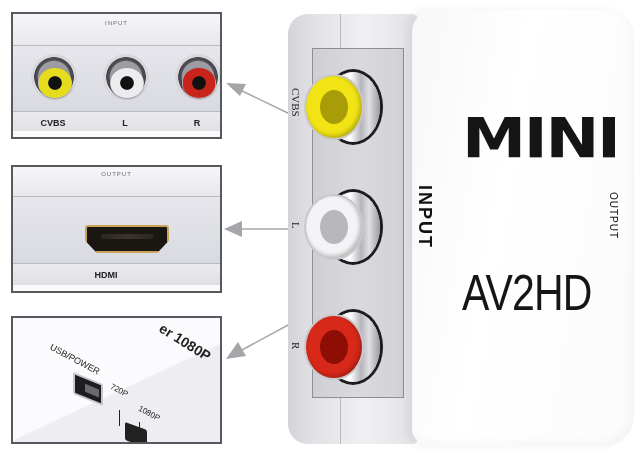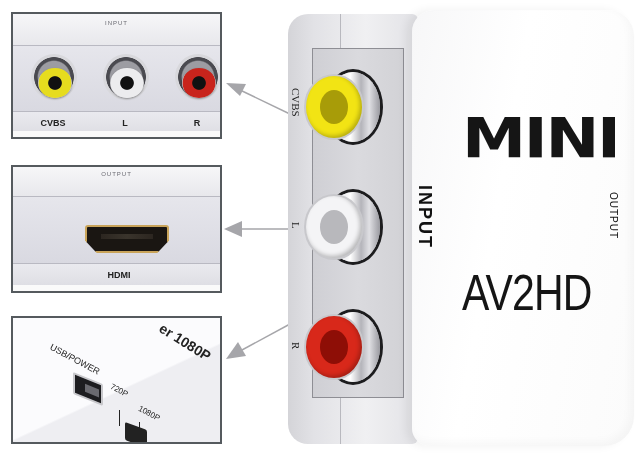--- a/index.html
+++ b/index.html
@@ -199,21 +199,21 @@
 </div>
 
 <div class="panel" id="panel-output">
   <div class="top-strip"></div>
   <div class="top-label">OUTPUT</div>
   <div class="face"></div>
   <div class="hdmi-port" style="top:58px;">
       <div class="pins"></div>
     </div>
   <div class="label-strip"></div>
-  <span class="port-label" style="left:106px; top:103px;">HDMI</span>
+  <span class="port-label" style="left:93px; top:103px;">HDMI</span>
   <div class="bottom-strip"></div>
 </div>
 
 <div class="panel" id="panel-power">
   <div class="panel-corner-text">er 1080P</div>
   <div class="usb-label">USB/POWER</div>
   <div class="usb-port"></div>
   <div class="switch-label" style="left:100px; top:64px;">720P</div>
   <div class="switch-label" style="left:128px; top:86px;">1080P</div>
   <div class="switch-line" style="left:106px; top:92px; width:1px; height:16px;"></div>

